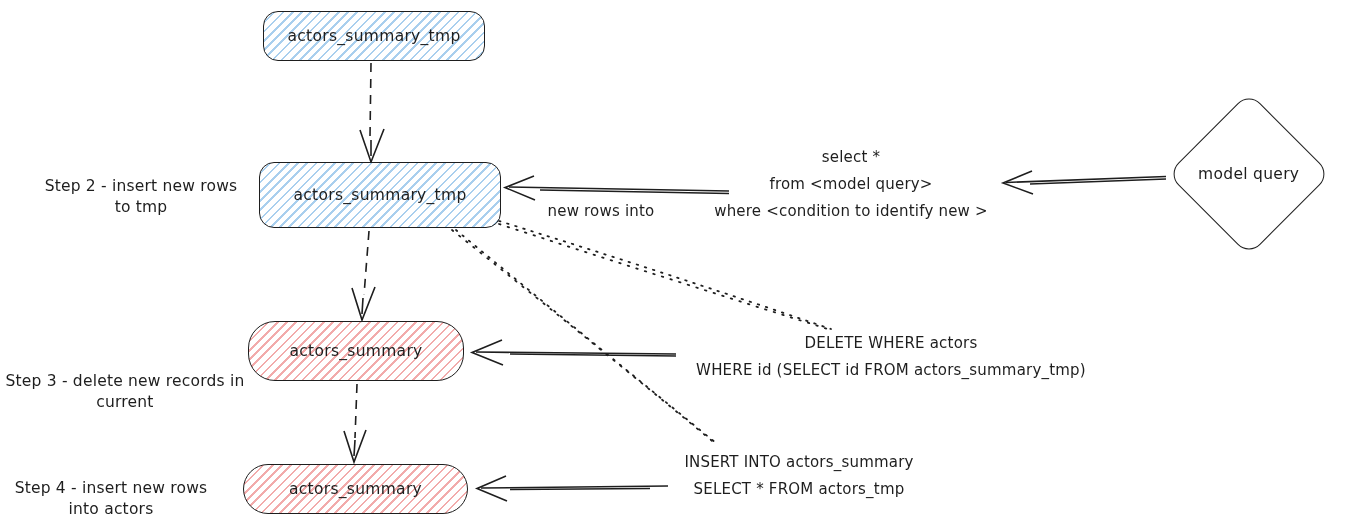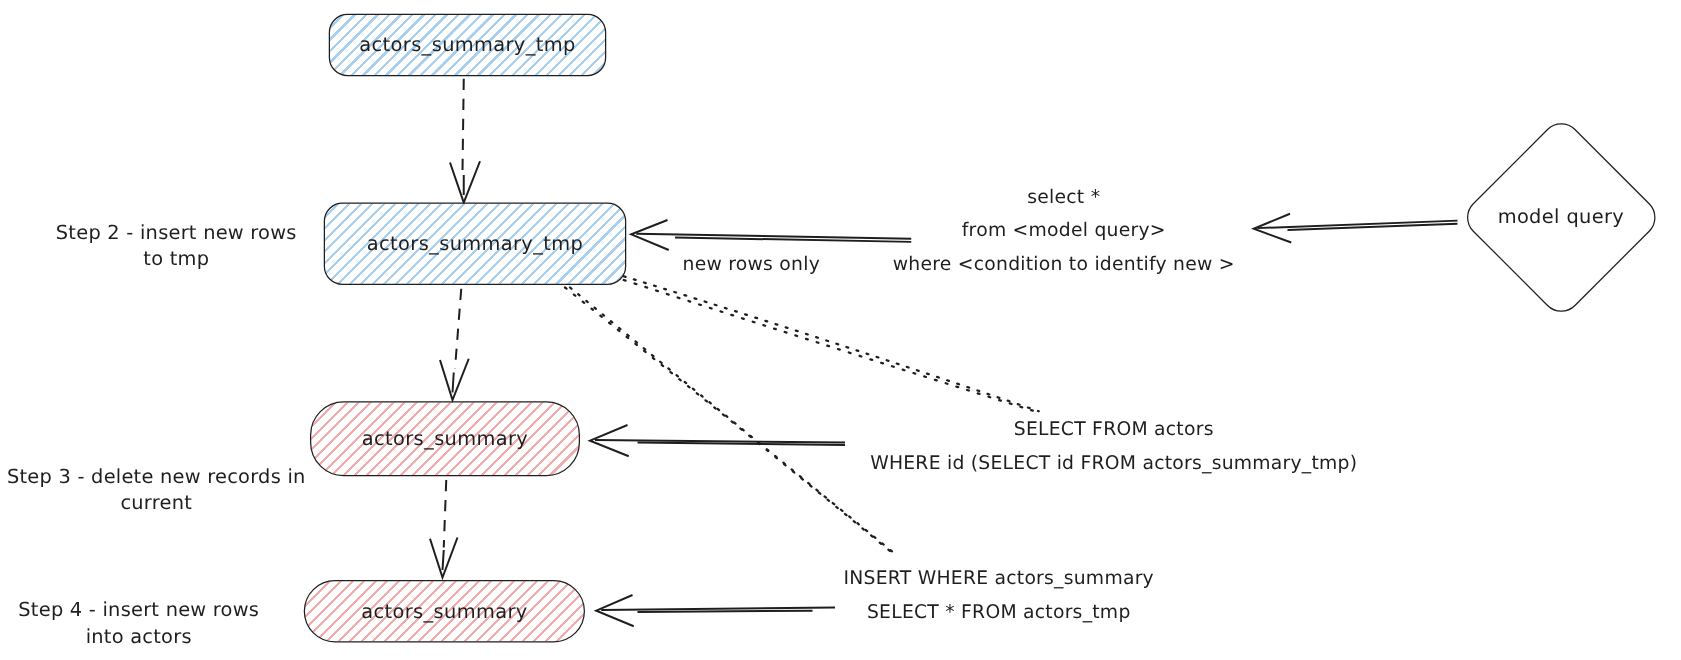--- a/index.html
+++ b/index.html
@@ -144,21 +144,21 @@
   <div class="abs" style="left:1191px;top:116px;">
     <div class="diamond">
       <span class="diamond-label">model query</span>
     </div>
   </div>
 
   <div class="abs annotation pre" style="left:714px;top:144px;width:274px;">select *
 from &lt;model query&gt;
 where &lt;condition to identify new &gt;</div>
 
-  <div class="abs annotation" style="left:545px;top:198px;width:112px;">new rows only</div>
+  <div class="abs annotation" style="left:545px;top:198px;width:112px;">new rows into</div>
 
-  <div class="abs annotation pre" style="left:668px;top:330px;width:446px;">SELECT FROM actors
+  <div class="abs annotation pre" style="left:668px;top:330px;width:446px;">DELETE WHERE actors
 WHERE id (SELECT id FROM actors_summary_tmp)</div>
 
-  <div class="abs annotation pre" style="left:653px;top:449px;width:292px;">INSERT WHERE actors_summary
+  <div class="abs annotation pre" style="left:653px;top:449px;width:292px;">INSERT INTO actors_summary
 SELECT * FROM actors_tmp</div>
 
 </div>
 
 </body></html>

